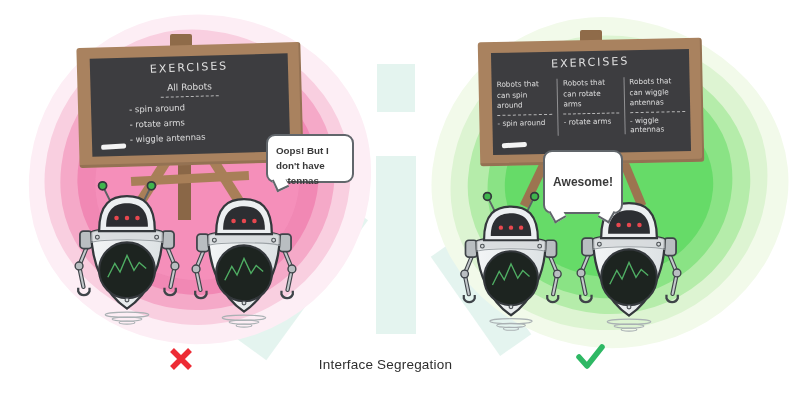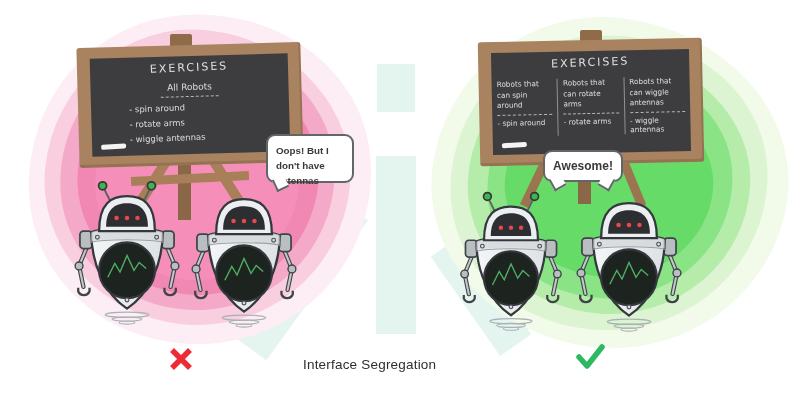--- a/index.html
+++ b/index.html
@@ -56,27 +56,27 @@
   
   .robot{position:absolute;z-index:5;}
 
   
   .bubble{position:absolute;z-index:6;background:#fff;border:2px solid var(--bubble-border);
           border-radius:9px;color:#3a3a3a;}
   .bubble .tail{position:absolute;width:13px;height:13px;background:#fff;
           border-right:2px solid var(--bubble-border);border-bottom:2px solid var(--bubble-border);}
   .bubble-oops{left:266px;top:134px;width:88px;height:49px;padding:7px 8px;font-size:9.8px;font-weight:600;line-height:1.55;}
   .bubble-oops .tail{left:6px;bottom:-9px;transform:rotate(65deg);}
-  .bubble-awesome{left:543px;top:150px;width:80px;height:32px;display:flex;align-items:center;justify-content:center;
+  .bubble-awesome{left:543px;top:150px;width:80px;height:64px;display:flex;align-items:center;justify-content:center;
           font-size:12px;font-weight:700;}
   .bubble-awesome .tail-l{left:6px;bottom:-9px;transform:rotate(60deg);}
   .bubble-awesome .tail-r{right:8px;bottom:-9px;transform:rotate(30deg);}
 
   
-  .caption{position:absolute;z-index:7;left:303px;top:357px;width:165px;
+  .caption{position:absolute;z-index:7;left:303px;top:357px;width:165px;text-align:center;
            font-size:13.5px;color:var(--ink);letter-spacing:.2px;}
   .verdict{position:absolute;z-index:7;}
   .v-cross{left:168px;top:346px;}
   .v-check{left:575px;top:343px;}
 </style>
 </head>
 <body>
 
 <svg width="0" height="0" style="position:absolute" aria-hidden="true">
   <defs>

